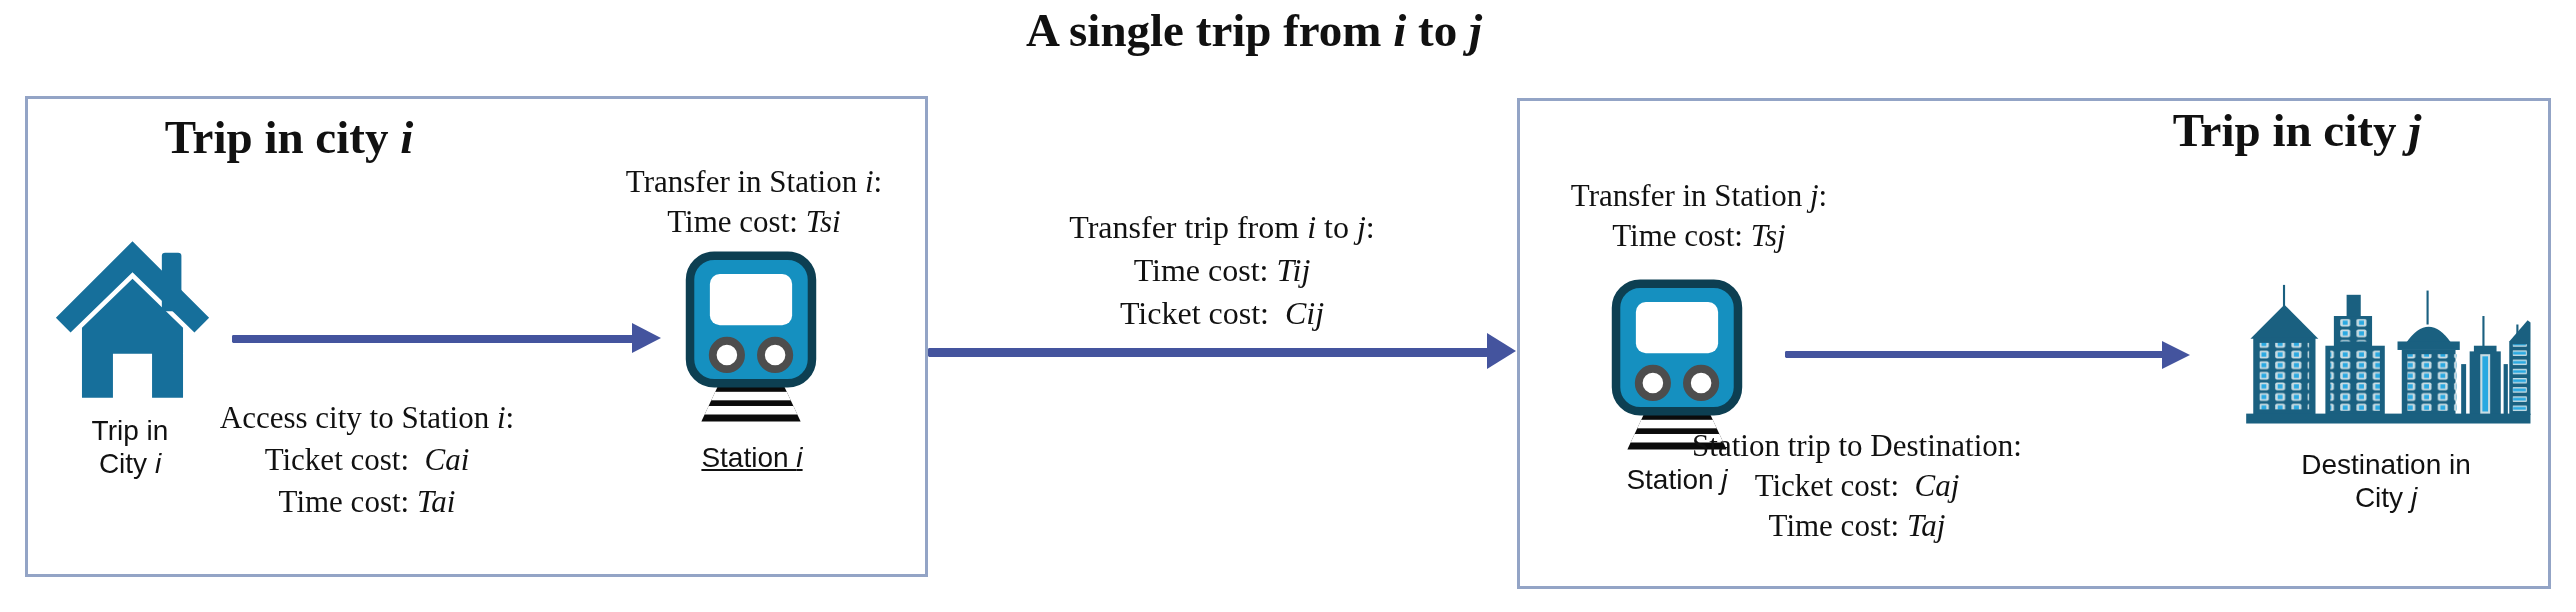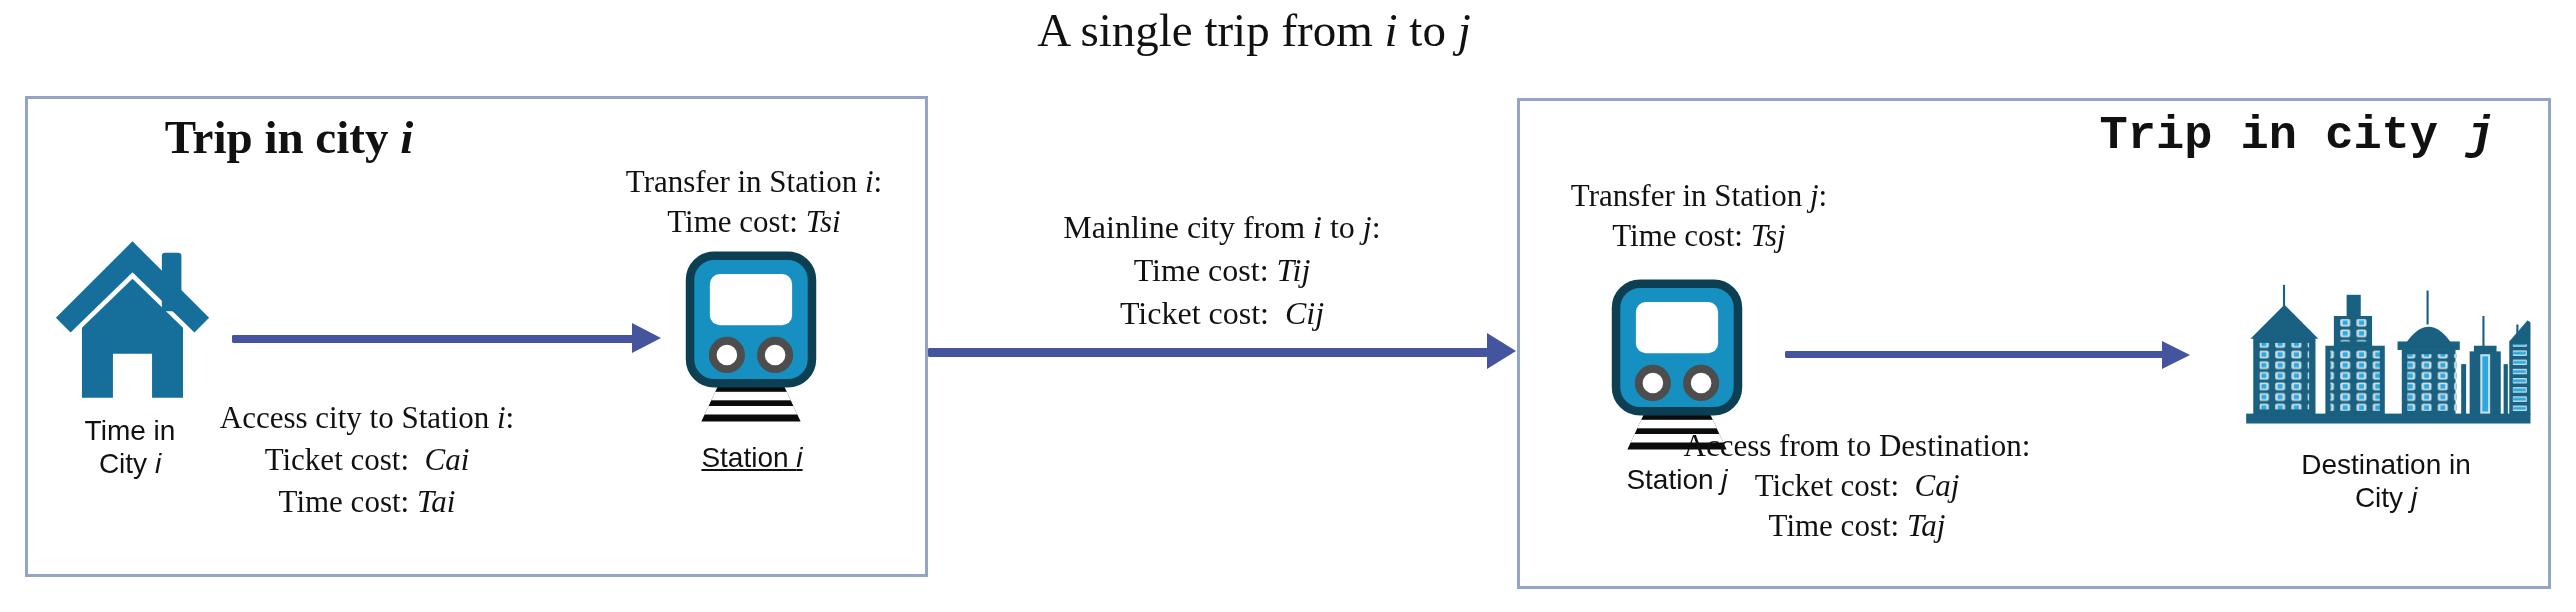--- a/index.html
+++ b/index.html
@@ -3,21 +3,21 @@
 <meta charset="utf-8">
 <style>
   html,body{margin:0;padding:0;background:#ffffff;}
   #stage{position:relative;width:2576px;height:613px;background:#fff;overflow:hidden;
          font-family:"Liberation Serif", serif;color:#111;}
   .abs{position:absolute;}
   .center{transform:translateX(-50%);text-align:center;}
   .nowrap{white-space:pre;}
   .tline{white-space:pre;}
   .var{font-style:italic;}
-  .main-title{font-weight:normal;font-size:47px;line-height:52px;text-align:center;}
+  .main-title{font-weight:bold;font-size:47px;line-height:52px;text-align:center;}
   .box{position:absolute;border:3.5px solid var(--box-border,#93a4c6);background:#fff;}
   .box-title{font-weight:bold;font-size:47px;line-height:44px;white-space:pre;}
   .serif-blk{font-size:31px;}
   .lh59 .tline{line-height:42px;}
   .lh57 .tline{line-height:40px;}
   .lh60 .tline{font-size:32px;line-height:43px;}
   .caption{font-family:"Liberation Sans",sans-serif;font-size:28px;line-height:33px;}
   .caption40{font-family:"Liberation Sans",sans-serif;font-size:28px;line-height:34px;}
   .shaft{position:absolute;background:var(--arrow,#44549e);border-radius:1.4px;}
   .ahead{position:absolute;width:0;height:0;border-style:solid;border-color:transparent;
@@ -44,21 +44,21 @@
     <svg width="163" height="167" viewBox="0 0 100 102">
       <g fill="var(--house-teal,#166f9b)">
         <rect x="68" y="10" width="12" height="36" rx="2"></rect>
         <path d="M50,3 L3,50 L12,59 L50,22 L88,59 L97,50 Z"></path>
         <path d="M19,56 L50,26 L81,56 L81,99 L62,99 L62,72 L38,72 L38,99 L19,99 Z"></path>
       </g>
     </svg>
   </div>
 
   <div class="abs center caption" style="left:130px;top:414px;">
-    <div class="tline"><span>Time in</span></div>
+    <div class="tline"><span>Trip in</span></div>
     <div class="tline"><span>City </span><span class="var">i</span></div>
   </div>
 
   <div class="shaft" style="left:232px;top:335px;width:402px;height:7.8px;"></div>
   <div class="ahead" style="left:632px;top:323px;border-width:15.6px 0 15.6px 29px;"></div>
 
   <div class="abs center serif-blk lh59" style="left:367px;top:397px;">
     <div class="tline"><span>Access city to Station </span><span class="var">i</span><span>:</span></div>
     <div class="tline"><span>Ticket cost:  </span><span class="var">Cai</span></div>
     <div class="tline"><span>Time cost: </span><span class="var">Tai</span></div>
@@ -79,30 +79,30 @@
       <rect x="7" y="4" width="86" height="90" rx="17" fill="var(--train-blue,#1590c0)" stroke="var(--train-outline,#0d3f52)" stroke-width="6"></rect>
       <rect x="21" y="17" width="58" height="36" rx="7" fill="#ffffff"></rect>
       <circle cx="33" cy="74" r="10" fill="#ffffff" stroke="var(--wheel-ring,#4d4d4d)" stroke-width="5.5"></circle>
       <circle cx="67" cy="74" r="10" fill="#ffffff" stroke="var(--wheel-ring,#4d4d4d)" stroke-width="5.5"></circle>
     </svg>
   </div>
 
   <div class="abs center caption40 nowrap" style="left:752px;top:441px;text-decoration:underline;"><span>Station </span><span class="var">i</span></div>
 
   <div class="abs center serif-blk lh60" style="left:1222px;top:206px;">
-    <div class="tline"><span>Mainline city from </span><span class="var">i</span><span> to </span><span class="var">j</span><span>:</span></div>
+    <div class="tline"><span>Transfer trip from </span><span class="var">i</span><span> to </span><span class="var">j</span><span>:</span></div>
     <div class="tline"><span>Time cost: </span><span class="var">Tij</span></div>
     <div class="tline"><span>Ticket cost:  </span><span class="var">Cij</span></div>
   </div>
   <div class="shaft" style="left:928px;top:348px;width:560px;height:8.5px;"></div>
   <div class="ahead" style="left:1487px;top:333px;border-width:18.4px 0 18.4px 29px;"></div>
 
   <div class="box" style="left:1517px;top:98px;width:1028px;height:485px;"></div>
 
-  <div class="abs center box-title" style="left:2297px;top:114px;font-family:Liberation Mono, monospace;"><span>Trip in city </span><span class="var">j</span></div>
+  <div class="abs center box-title" style="left:2297px;top:108px;"><span>Trip in city </span><span class="var">j</span></div>
 
   <div class="abs center serif-blk lh57" style="left:1699px;top:176px;">
     <div class="tline"><span>Transfer in Station </span><span class="var">j</span><span>:</span></div>
     <div class="tline"><span>Time cost: </span><span class="var">Tsj</span></div>
   </div>
 
   <div class="abs" style="left:1606px;top:278px;">
     <svg width="142" height="173" viewBox="0 0 100 122">
       <defs>
         <clipPath id="trackclip-j">
@@ -120,21 +120,21 @@
       <circle cx="67" cy="74" r="10" fill="#ffffff" stroke="var(--wheel-ring,#4d4d4d)" stroke-width="5.5"></circle>
     </svg>
   </div>
 
   <div class="abs center caption40 nowrap" style="left:1677px;top:463px;"><span>Station </span><span class="var">j</span></div>
 
   <div class="shaft" style="left:1785px;top:351px;width:379px;height:7px;"></div>
   <div class="ahead" style="left:2162px;top:341px;border-width:14px 0 14px 28px;"></div>
 
   <div class="abs center serif-blk lh57" style="left:1857px;top:426px;">
-    <div class="tline"><span>Access from to Destination:</span></div>
+    <div class="tline"><span>Station trip to Destination:</span></div>
     <div class="tline"><span>Ticket cost:  </span><span class="var">Caj</span></div>
     <div class="tline"><span>Time cost: </span><span class="var">Taj</span></div>
   </div>
 
   <div class="abs" style="left:2240px;top:275px;">
     <svg width="291" height="157" viewBox="0 0 410 222">
       <defs>
         <pattern id="win" width="23" height="15" patternUnits="userSpaceOnUse">
           <rect x="3" y="2" width="14" height="11" rx="2.5" fill="var(--window-ring,#c9dde4)"></rect>
           <rect x="6.5" y="4.5" width="7" height="6" fill="var(--window-blue,#2aa9e1)"></rect>

